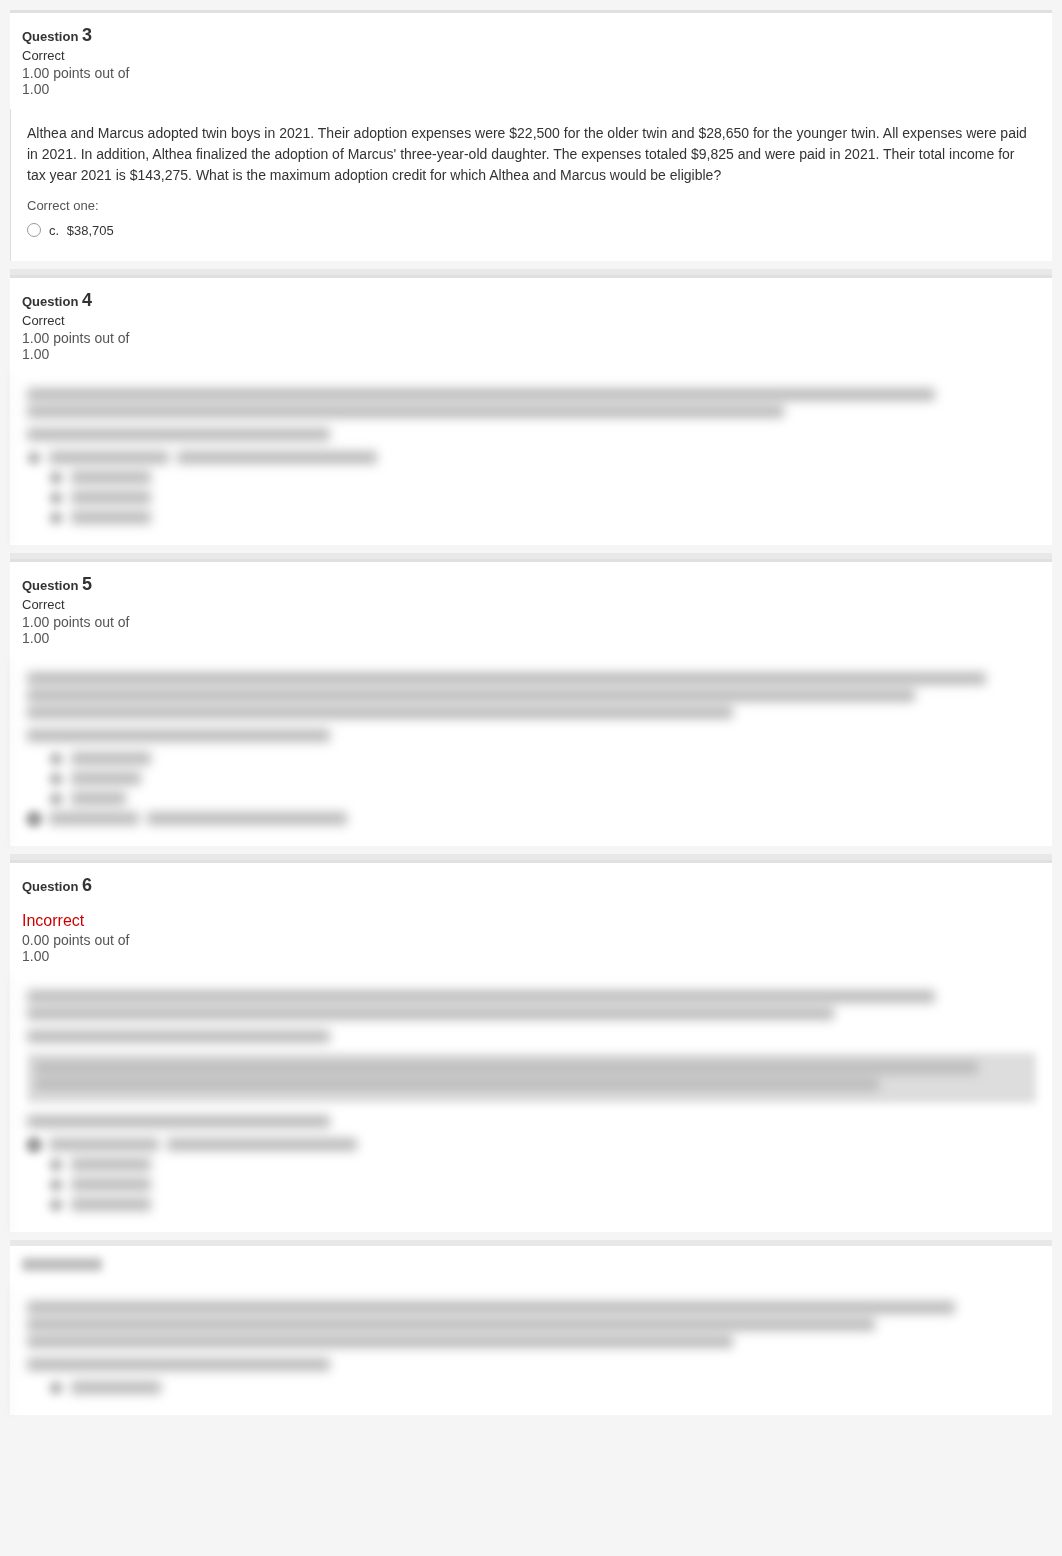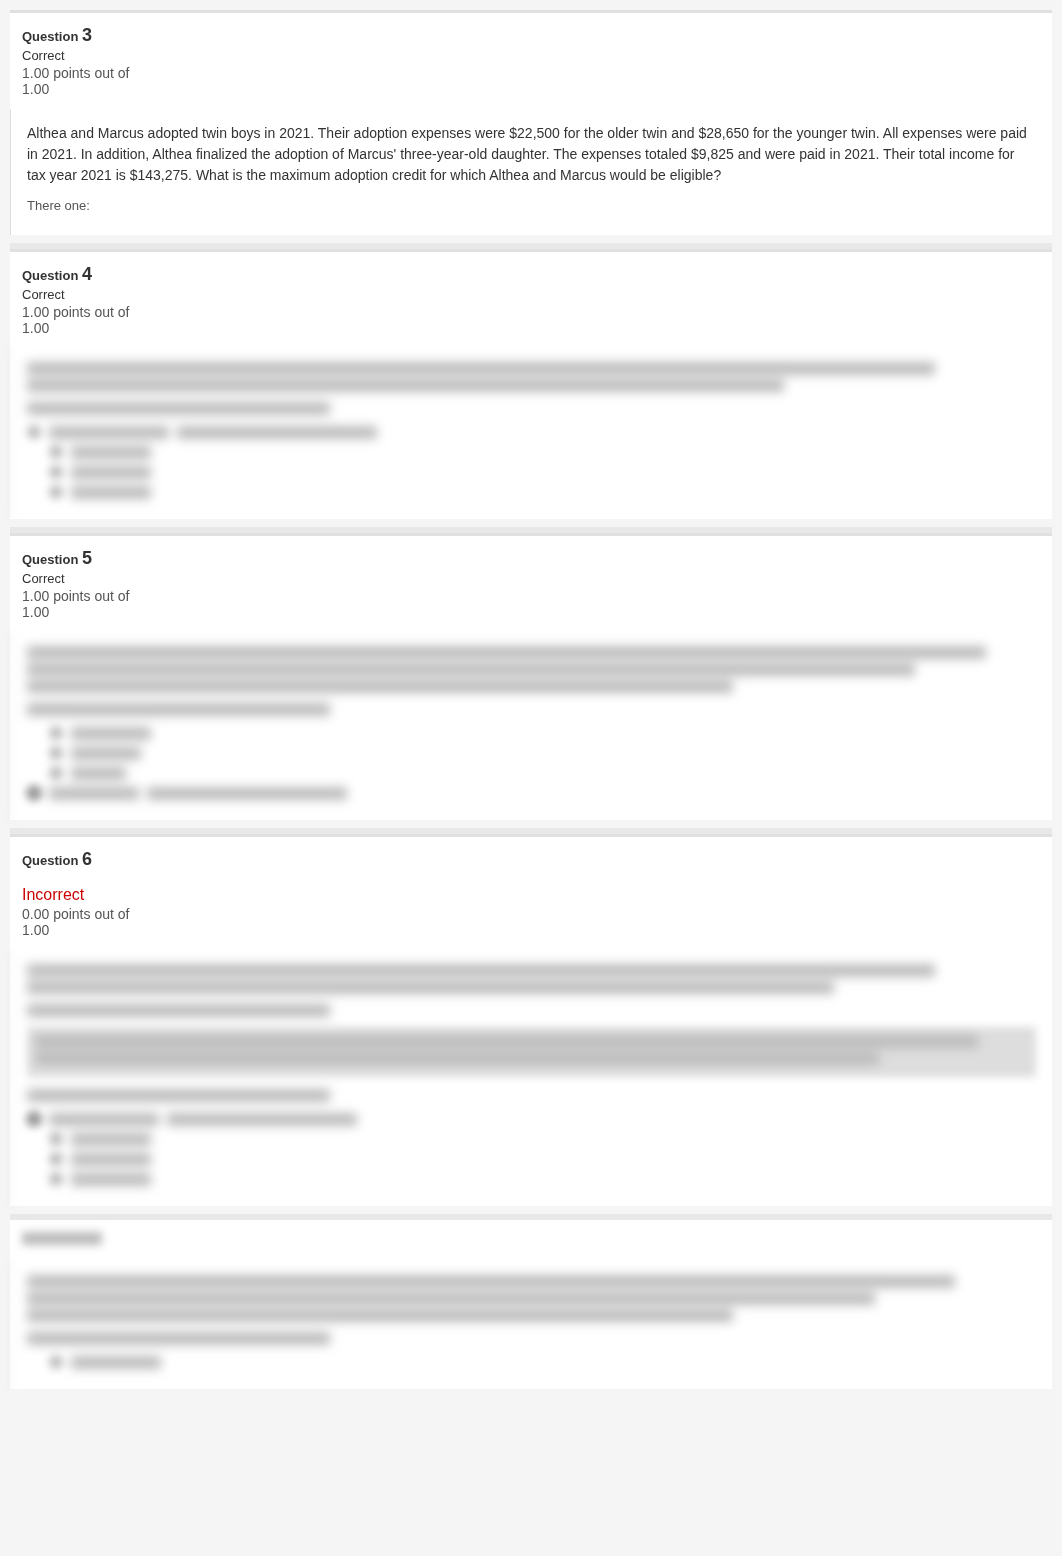--- a/index.html
+++ b/index.html
@@ -142,22 +142,29 @@
     <div class="question-meta">
       <div class="question-label">
         <span>Question</span>
         <span class="question-number">3</span>
       </div>
       <div class="question-status-correct">Correct</div>
       <div class="question-points">1.00 points out of 1.00</div>
     </div>
     <div class="question-content">
       <p class="question-text">Althea and Marcus adopted twin boys in 2021. Their adoption expenses were $22,500 for the older twin and $28,650 for the younger twin. All expenses were paid in 2021. In addition, Althea finalized the adoption of Marcus' three-year-old daughter. The expenses totaled $9,825 and were paid in 2021. Their total income for tax year 2021 is $143,275. What is the maximum adoption credit for which Althea and Marcus would be eligible?</p>
-      <div class="select-one">There one:</div>
+      <div class="select-one">Correct one:</div>
       <ul class="options-list">
+        <li class="option-item">
+          <div class="option-radio"></div>
+          <span class="option-label">
+            <span class="option-label-letter">c.</span>
+            <span>$38,705</span>
+          </span>
+        </li>
       </ul>
     </div>
   </div>
 
   <div class="separator"></div>
 
   <div class="question-block q4-border">
     <div class="question-meta">
       <div class="question-label">
         <span>Question</span>

